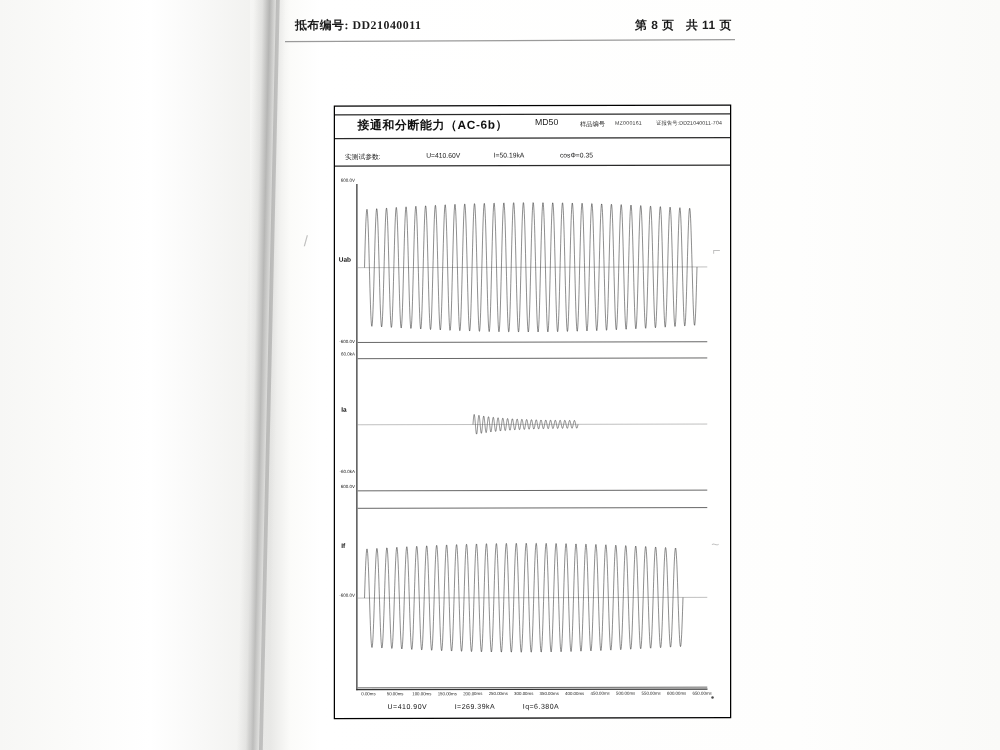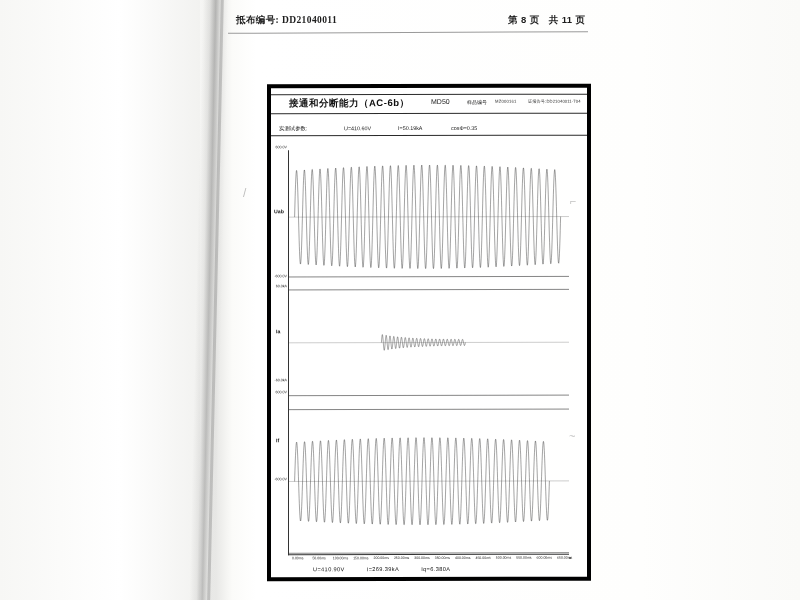--- a/index.html
+++ b/index.html
@@ -73,21 +73,21 @@
     width: 360px; height: 1px;
     background: #9a9a9a;
     transform: skewY(-0.25deg);
   }
 
   
   #report {
     position: absolute;
     left: 267px; top: 84px;
     width: 316px; height: 489px;
-    border: 4px solid #000000;
+    border: 1px solid #000000;
     background: rgba(255,255,255,0.55);
     transform: skewY(-0.12deg);
   }
 
   
   #title-band {
     position: absolute;
     left: 0; top: 6px;
     width: 100%; height: 20px;
     border-top: 1px solid #2a2a2a;

